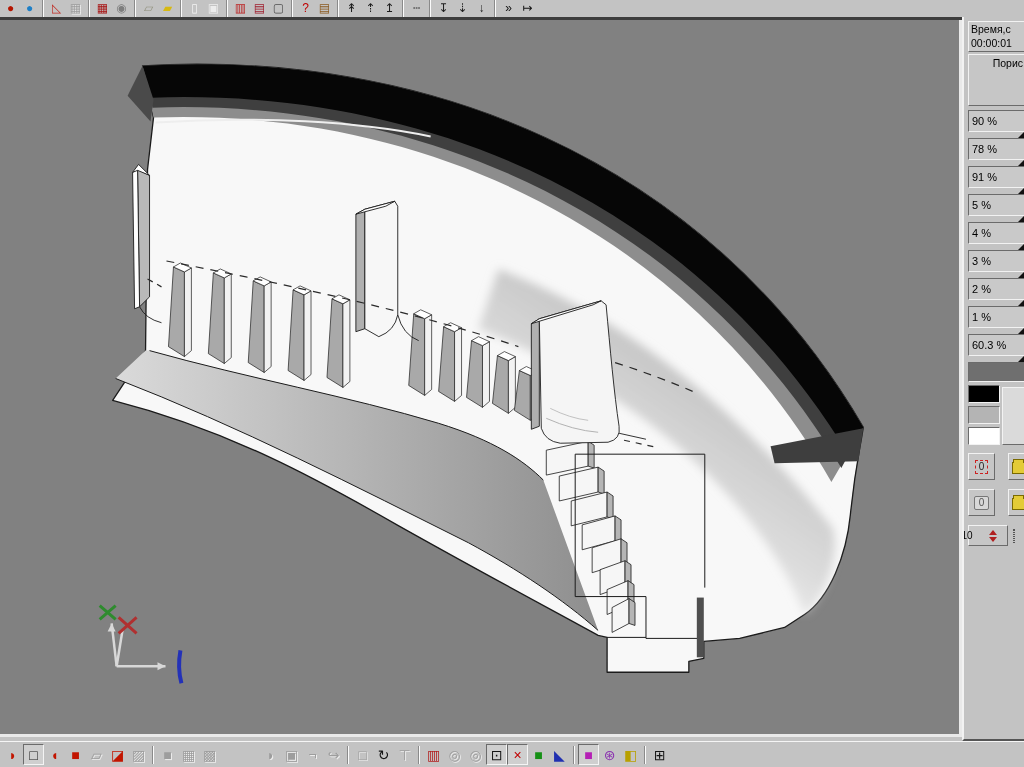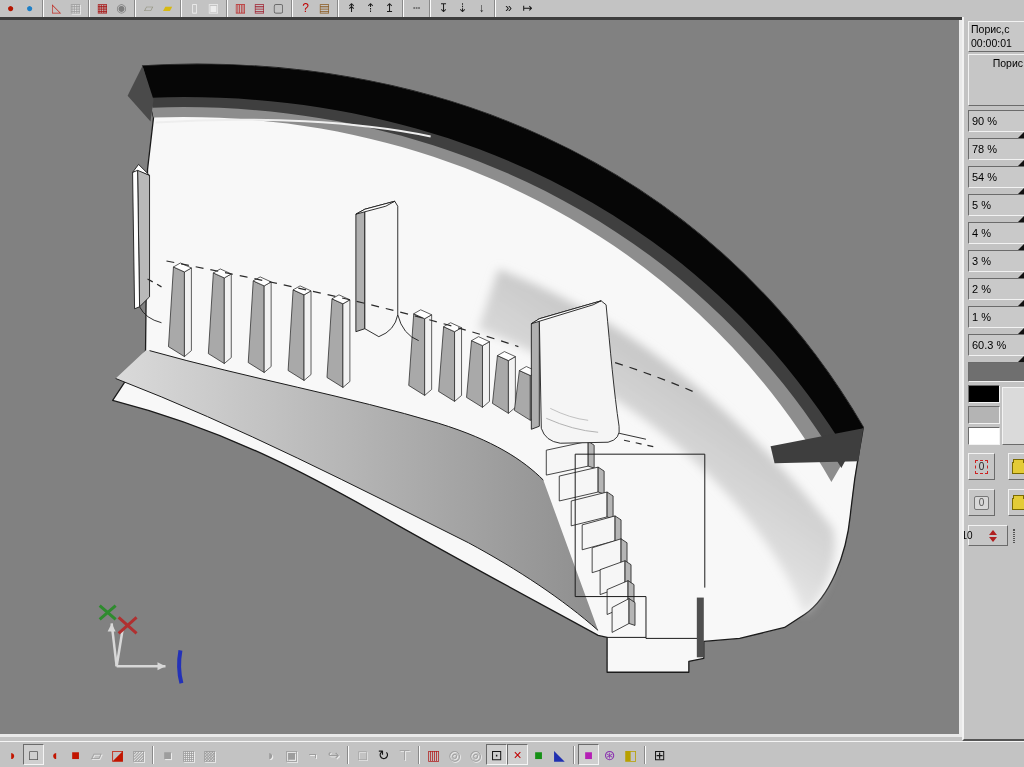--- a/index.html
+++ b/index.html
@@ -295,30 +295,30 @@
         <path d="M112,626 L108,634 L116,634 Z" fill="#d8d8d8"></path>
         <path d="M100,608 L116,622 M116,608 L100,622" stroke="#2e8b2e" stroke-width="3"></path>
         <path d="M119,620 L137,636 M137,620 L119,636" stroke="#b03030" stroke-width="3"></path>
         <path d="M181,653 C179,664 179,675 182,686" stroke="#2331b8" stroke-width="4" fill="none"></path>
       </g>
     </svg>
   </div>
 
   <div id="right-panel">
     <div id="time-box" class="raised">
-      <div>Порис,с</div>
+      <div>Время,с</div>
       <div>00:00:01</div>
     </div>
     <div id="scale-title-box" class="raised">
       <span>Порис</span>
     </div>
     <div id="thresholds">
         <div class="thr sunken"><span>90 %</span></div>
         <div class="thr sunken"><span>78 %</span></div>
-        <div class="thr sunken"><span>54 %</span></div>
+        <div class="thr sunken"><span>91 %</span></div>
         <div class="thr sunken"><span>5 %</span></div>
         <div class="thr sunken"><span>4 %</span></div>
         <div class="thr sunken"><span>3 %</span></div>
         <div class="thr sunken"><span>2 %</span></div>
         <div class="thr sunken"><span>1 %</span></div>
         <div class="thr sunken"><span>60.3 %</span></div>
       </div>
     <div id="swatches">
       <div id="swatch-filler" class="raised"></div>
     <div class="swatch sunken full" style="background: rgb(111, 111, 111);"></div>

